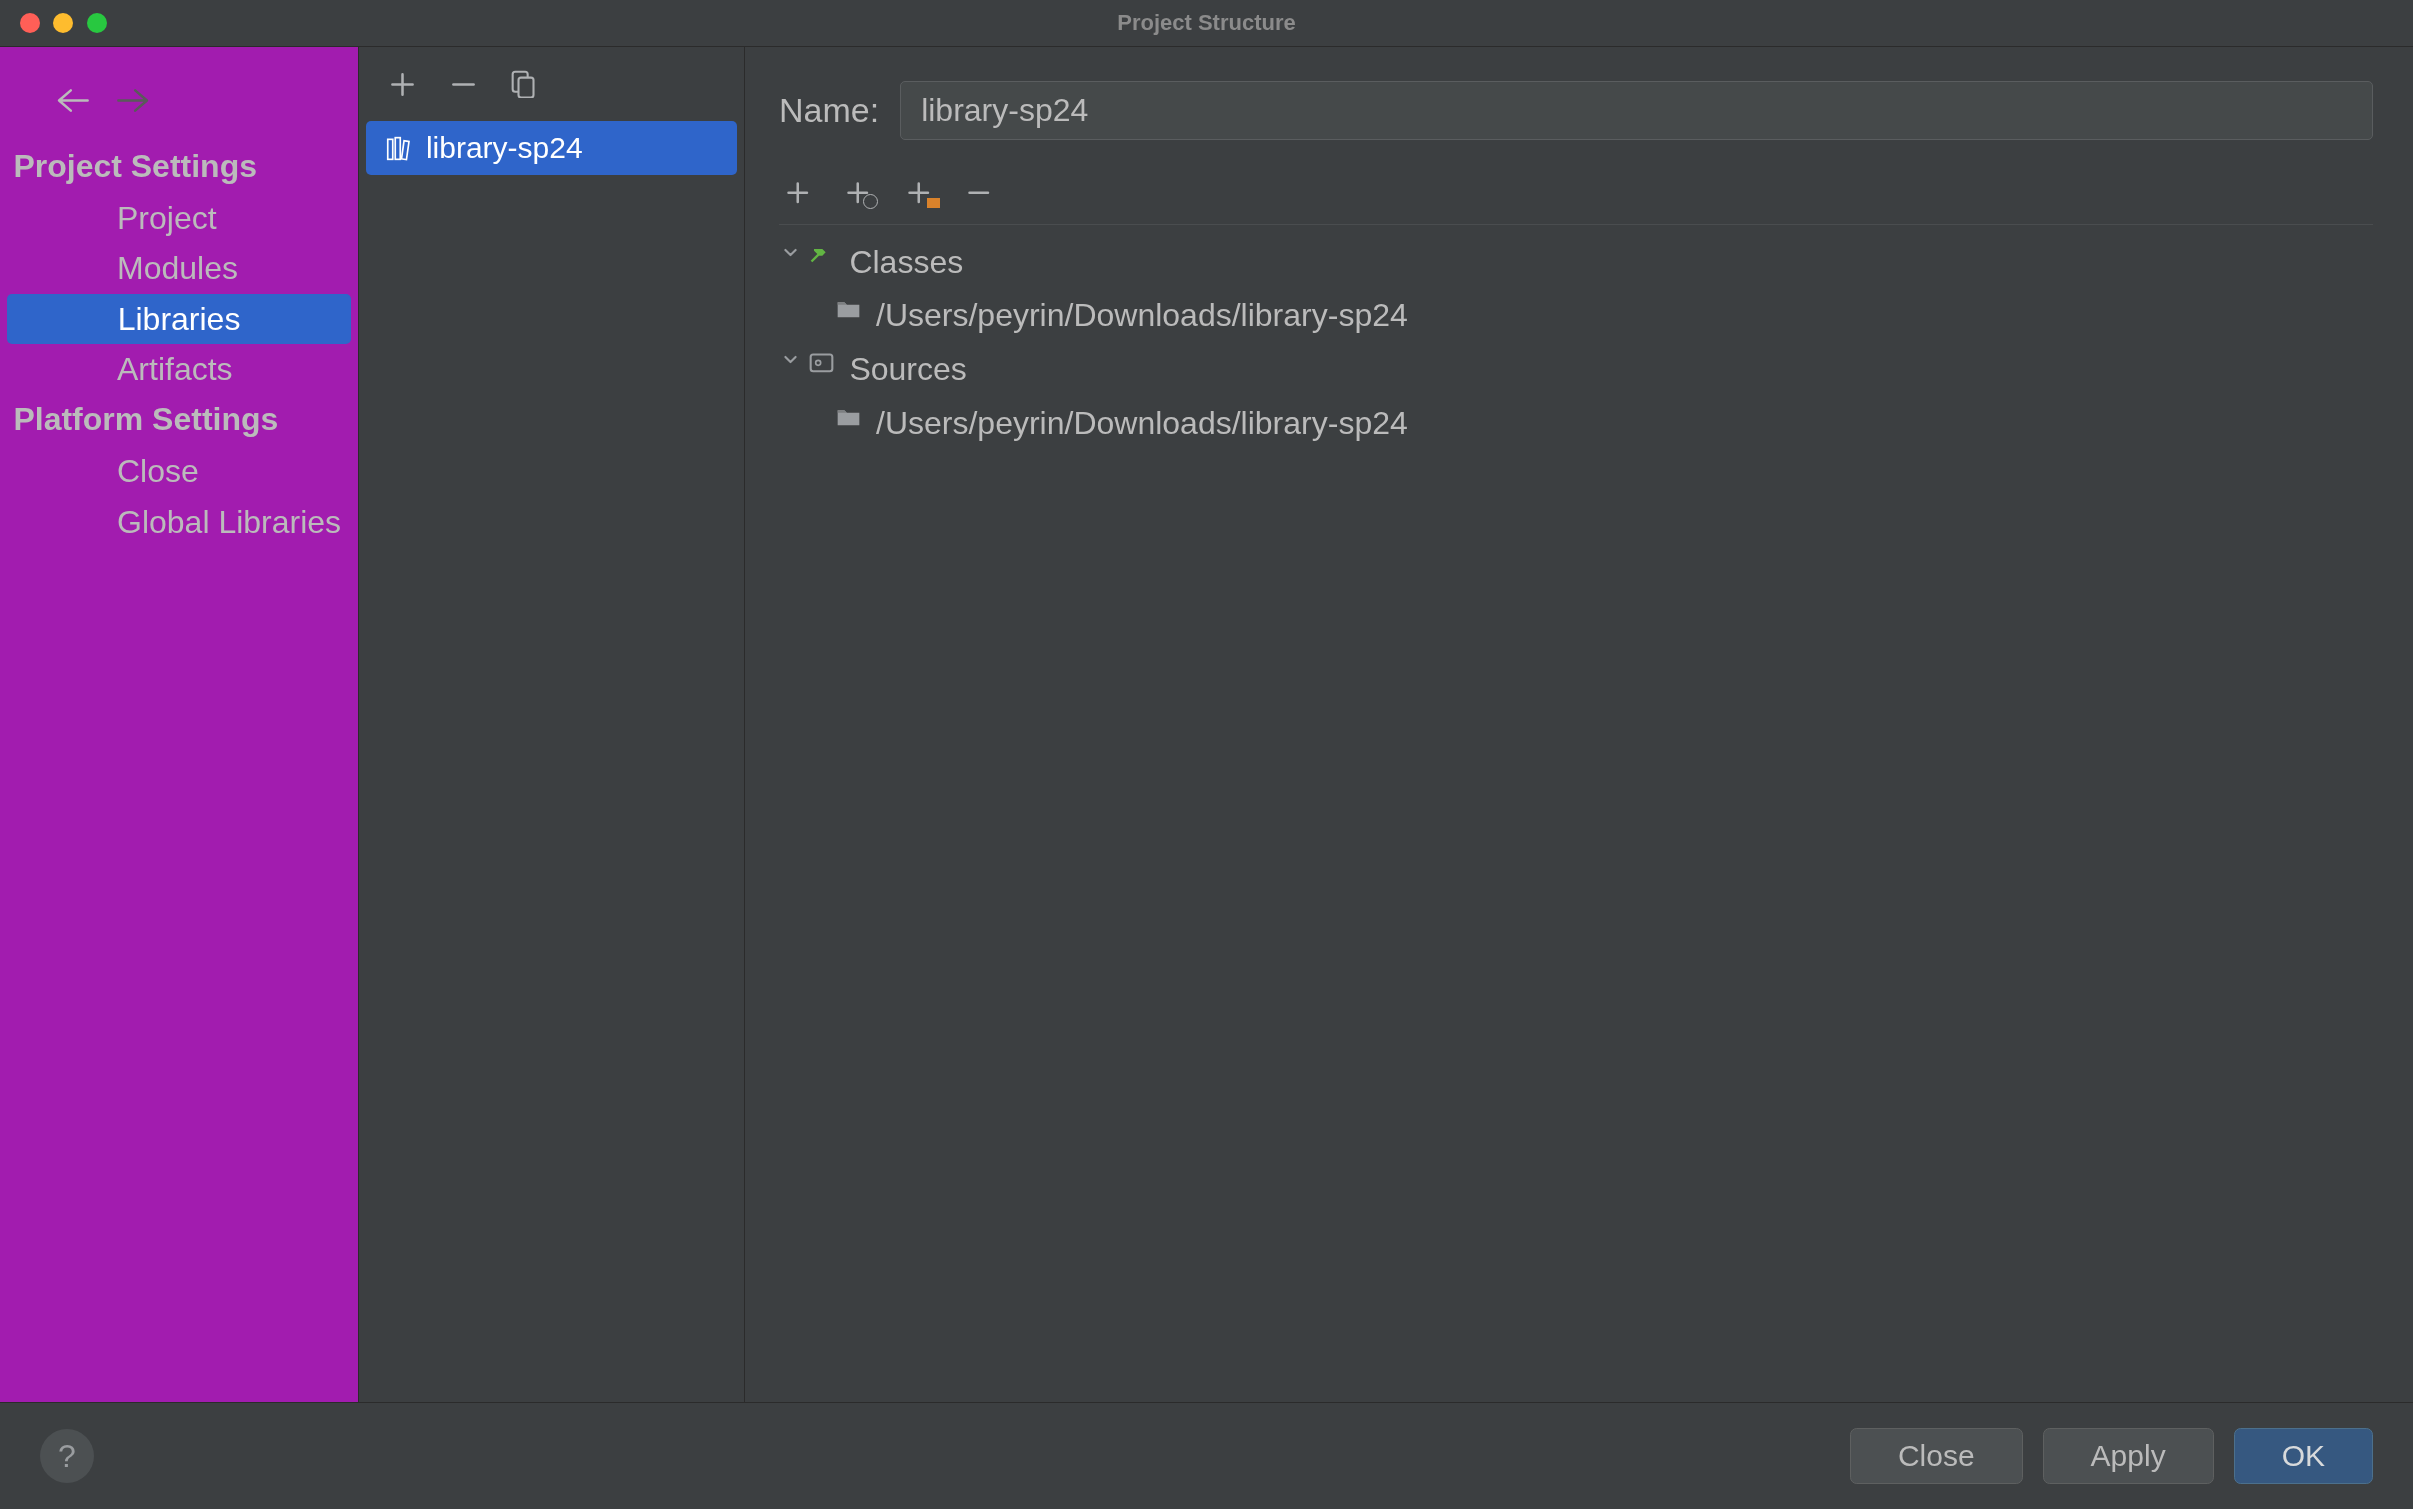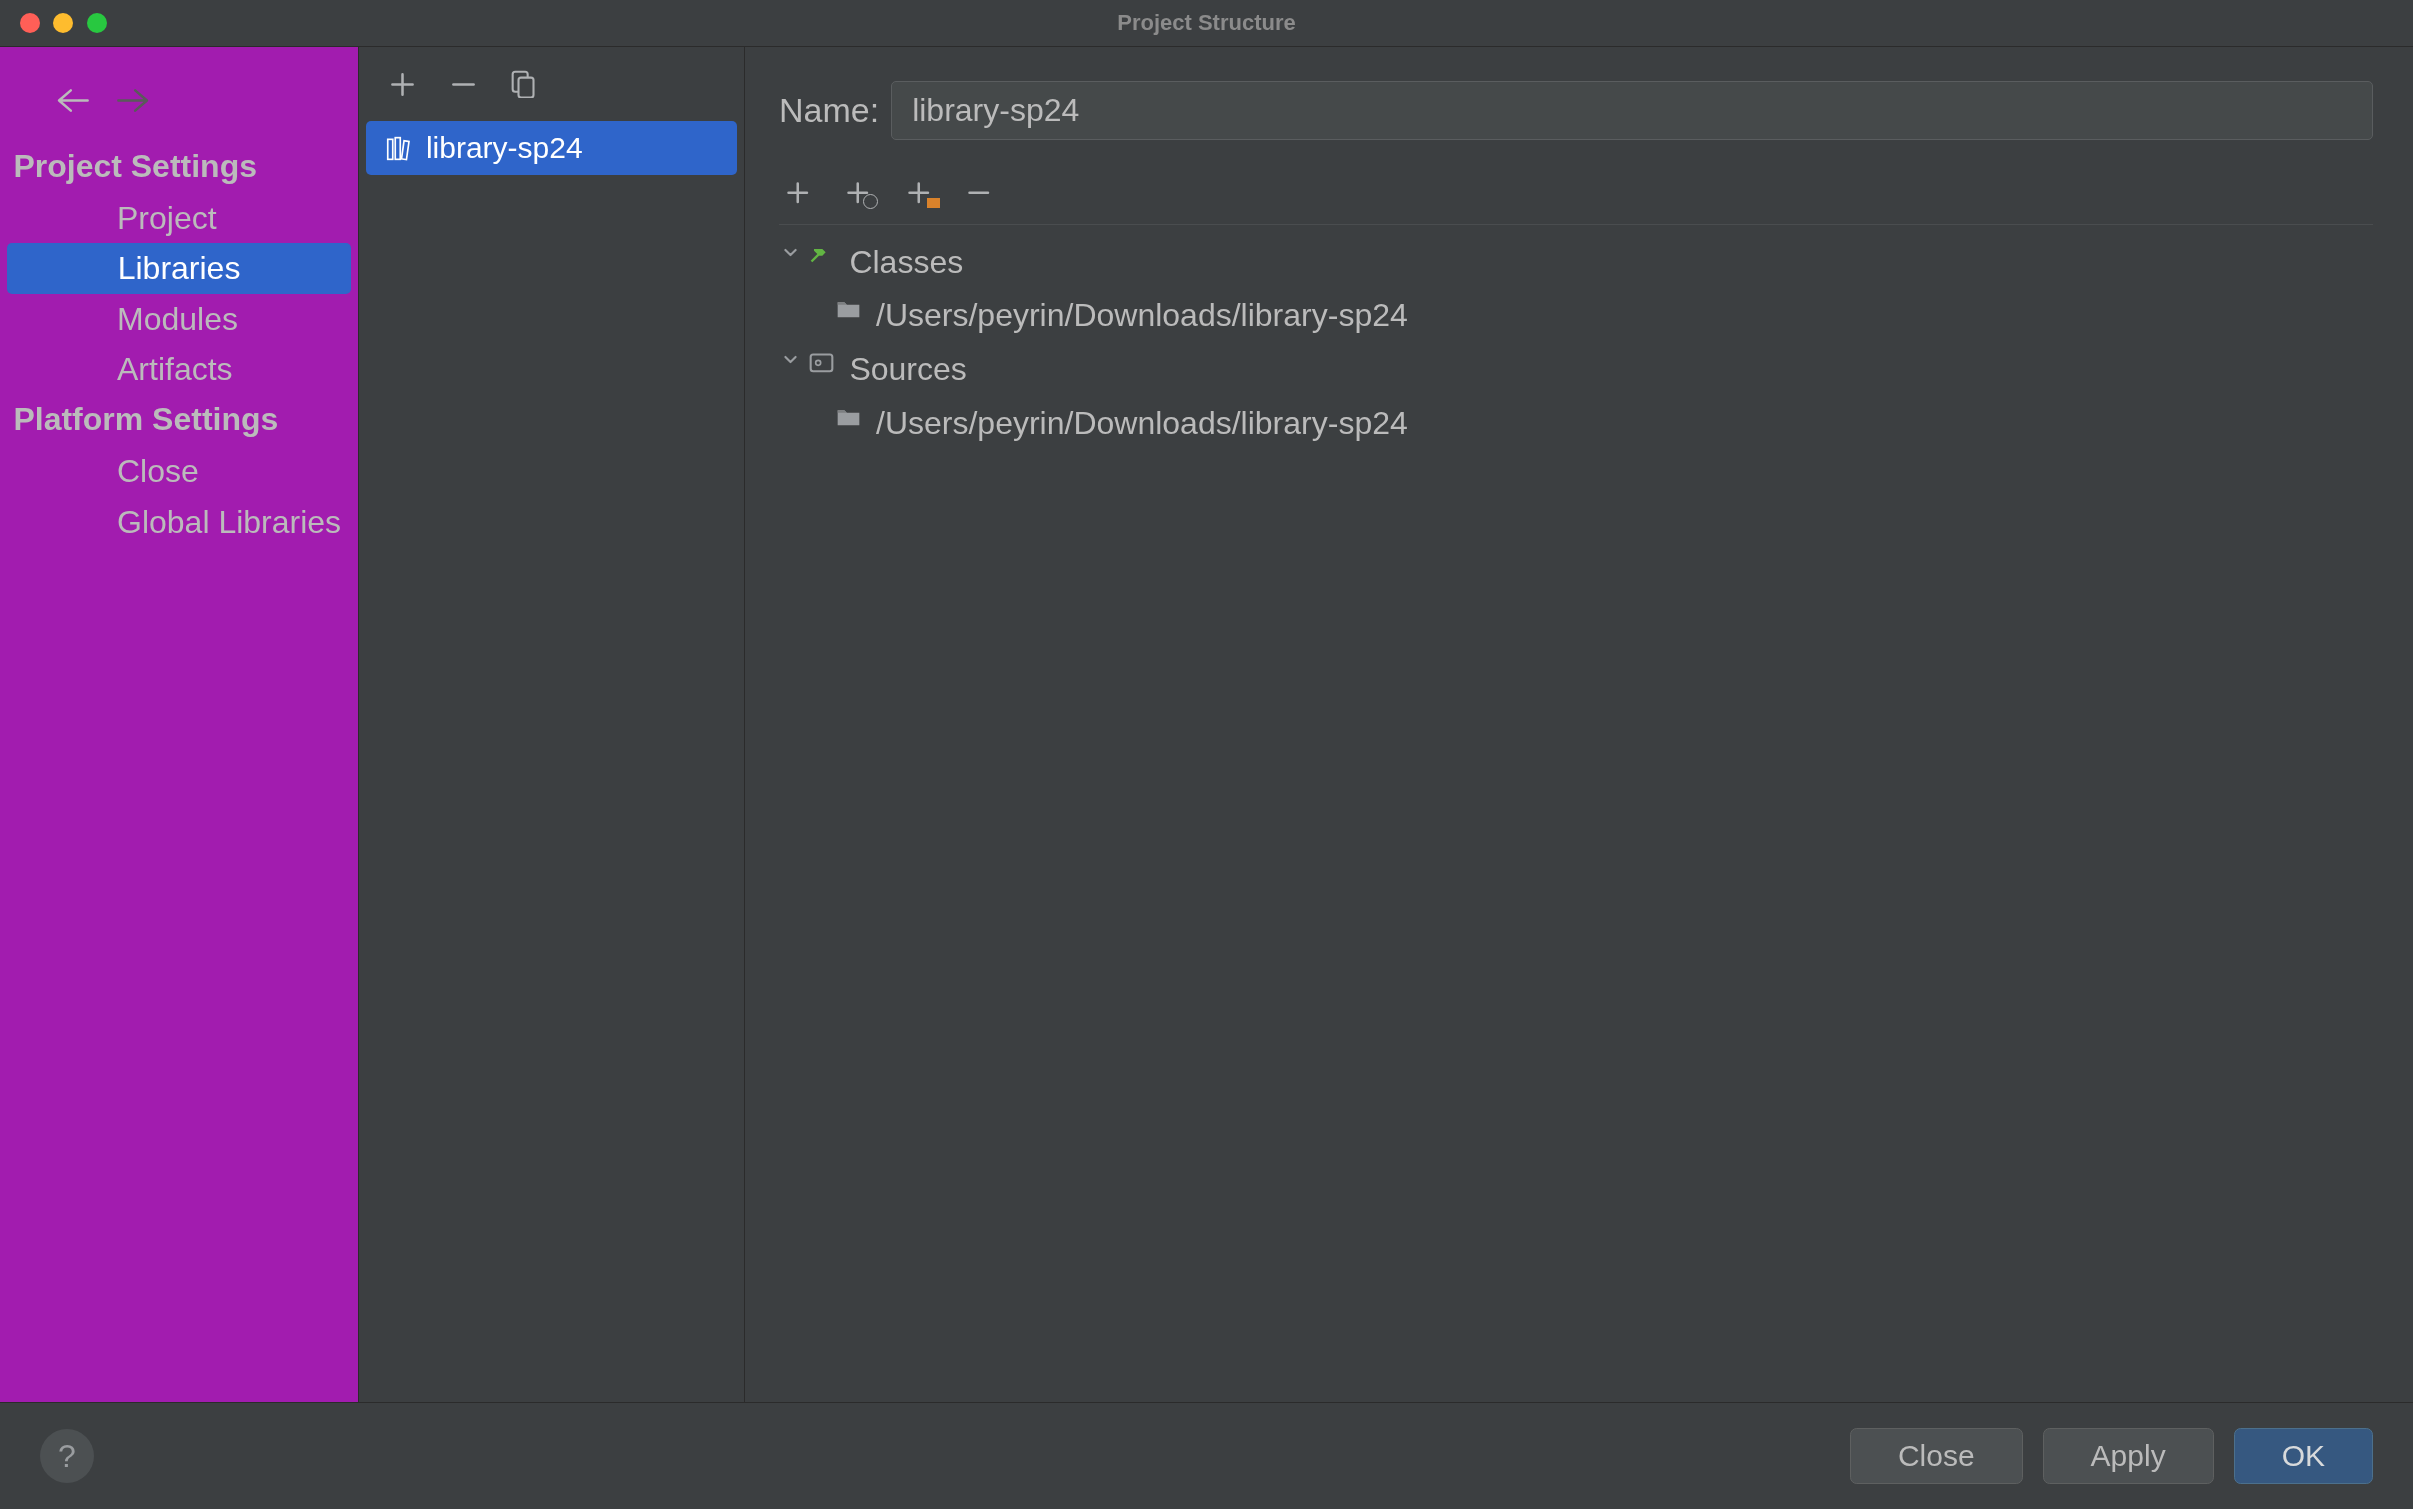--- a/index.html
+++ b/index.html
@@ -140,21 +140,21 @@
     .detail-col {
       flex: 1;
       background: #3c3f41;
       display: flex;
       flex-direction: column;
       padding: 34px 40px 0 34px;
     }
     .name-row {
       display: flex;
       align-items: center;
-      gap: 12px;
+      gap: 21px;
       margin-bottom: 34px;
     }
     .name-label {
       font-size: 34px;
       color: #bbbbbb;
     }
     .name-input {
       flex: 1;
       background: #45494a;
       border: 0.8px solid #5a5d5f;
@@ -286,22 +286,22 @@
             </svg>
         </span>
         <span class="nav-arrow disabled">
           <svg width="37" height="27" viewBox="0 0 44 32">
               <path d="M24 4 L38 16 L24 28 M38 16 L4 16" stroke="#5a5a5a" stroke-width="3" fill="none" stroke-linecap="round" stroke-linejoin="round"></path>
             </svg>
         </span>
       </div>
       <div class="section-header">Project Settings</div>
       <div class="nav-item">Project</div>
+      <div class="nav-item">Modules</div>
       <div class="nav-item selected">Libraries</div>
-      <div class="nav-item">Modules</div>
       <div class="nav-item">Artifacts</div>
       <div class="section-header">Platform Settings</div>
       <div class="nav-item">Close</div>
       <div class="nav-item">Global Libraries</div>
       <div class="nav-item spacer"></div>
     </div>
 
     <div class="middle-col">
       <div class="middle-toolbar">
         <span class="tb-icon">

